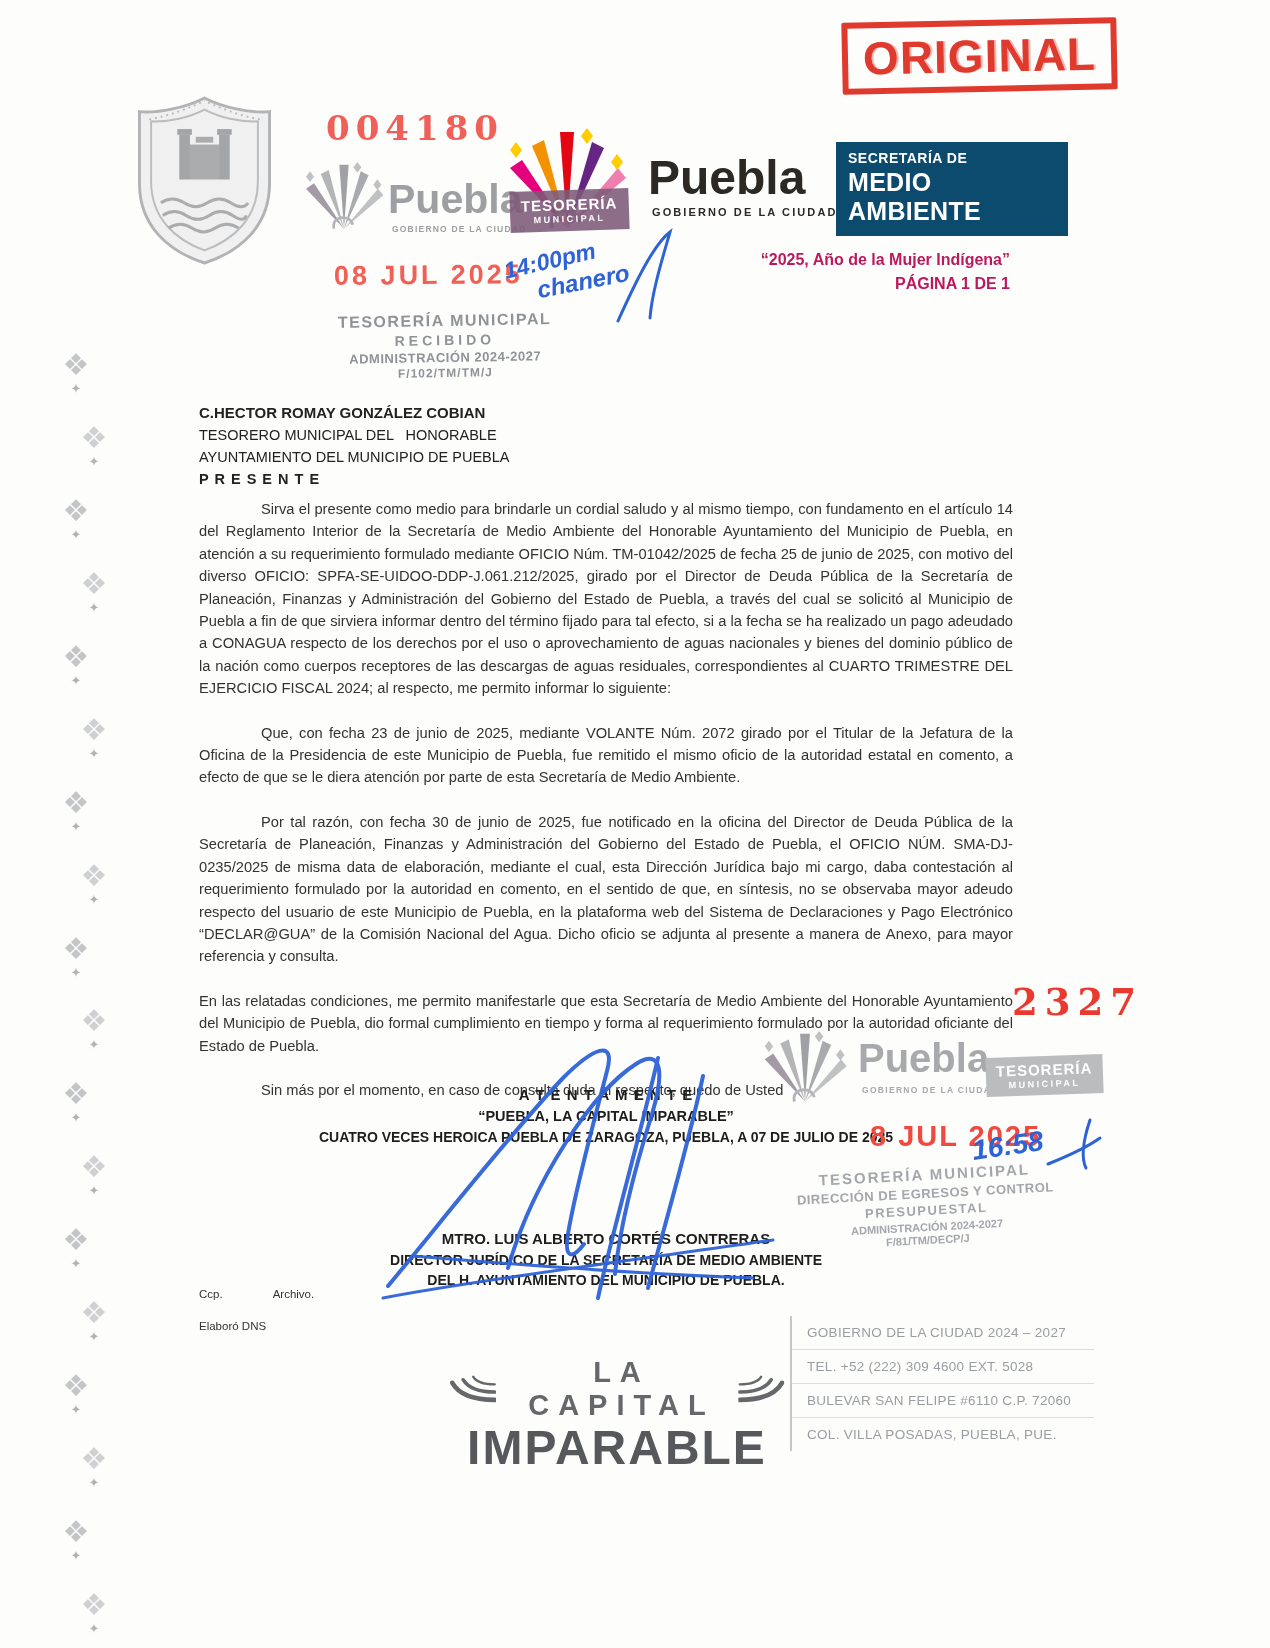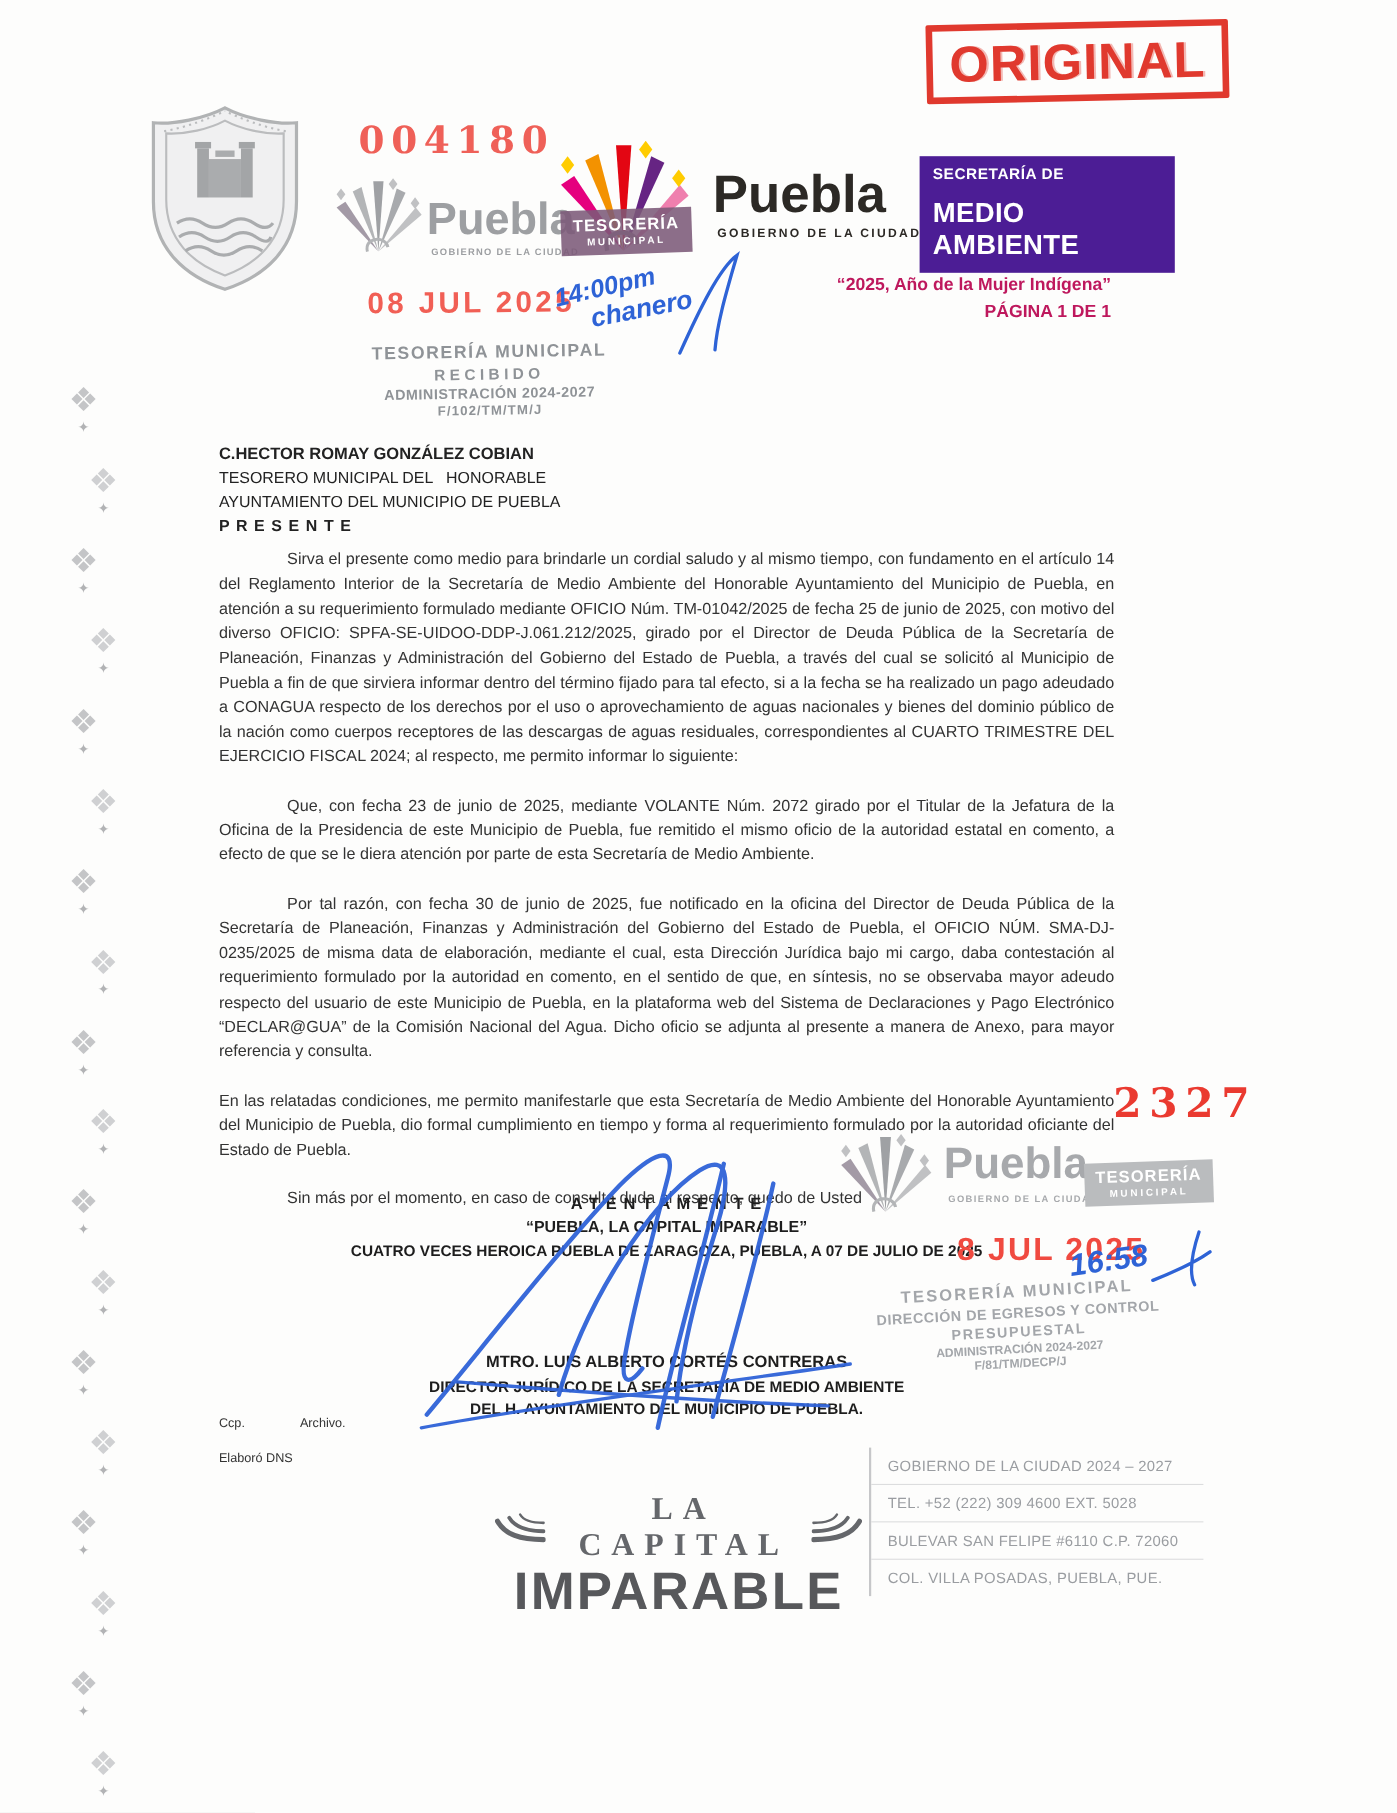--- a/index.html
+++ b/index.html
@@ -41,23 +41,23 @@
   
   .badge{position:absolute;color:#fff;text-align:center;z-index:4;}
   .badge-top{left:510px;top:190px;background:rgba(124,90,121,.88);padding:6px 11px 7px;transform:rotate(-2deg);}
   .badge-bottom{left:986px;top:1056px;background:#babcbe;padding:5px 10px 6px;transform:rotate(-2deg);}
   .badge .b1{font-size:15px;font-weight:700;letter-spacing:1px;}
   .badge .b2{font-size:9px;font-weight:700;letter-spacing:2.5px;margin-top:1px;}
 
   
   .logo-word{position:absolute;left:648px;top:150px;font-size:48px;font-weight:800;color:#2c2925;z-index:2;}
   .logo-sub{position:absolute;left:652px;top:206px;font-size:11px;font-weight:700;letter-spacing:2.1px;color:#2c2925;z-index:2;}
-  .dept-box{position:absolute;left:836px;top:142px;width:232px;background:#4c1d95;color:#fff;padding:8px 12px 10px;}
+  .dept-box{position:absolute;left:836px;top:142px;width:232px;background:#0c4a6e;color:#fff;padding:8px 12px 10px;}
   .dept1{font-size:14px;font-weight:700;letter-spacing:.5px;}
-  .dept2{font-size:25px;font-weight:800;letter-spacing:.3px;margin-top:14px;}
+  .dept2{font-size:25px;font-weight:800;letter-spacing:.3px;margin-top:2px;}
 
   
   .date-top{position:absolute;left:334px;top:260px;color:#f05247;font-size:27px;font-weight:700;letter-spacing:3px;opacity:.92;transform:rotate(-.5deg);}
   .hand-top{position:absolute;left:506px;top:244px;transform:rotate(-13deg);color:#2e63d6;font-style:italic;font-weight:600;z-index:5;}
   .hand-top .h1{font-size:23px;display:block;}
   .hand-top .h2{font-size:24px;display:block;margin-left:28px;transform:rotate(2deg);}
   .hand-flourish{position:absolute;left:606px;top:226px;z-index:5;}
   .rec-top{position:absolute;left:316px;top:312px;width:258px;text-align:center;color:#8f9397;transform:rotate(-1deg);}
   .rec-top .r1{font-size:16px;font-weight:700;letter-spacing:1.5px;}
   .rec-top .r2{font-size:14px;font-weight:700;letter-spacing:4px;margin-top:2px;}
@@ -104,21 +104,21 @@
 
   .signature-svg{position:absolute;left:358px;top:1016px;z-index:6;opacity:.95;}
 
   
   .ccblock{position:absolute;left:199px;top:1288px;font-size:11.5px;color:#333;}
   .ccrow{display:flex;gap:50px;}
   .cc2{margin-top:20px;}
 
   
   .capital{position:absolute;left:450px;top:1356px;width:334px;text-align:center;color:#606267;}
-  .cap-top{display:flex;align-items:center;justify-content:flex-start;gap:5px;font-family:Liberation Serif, serif;}
+  .cap-top{display:flex;align-items:center;justify-content:flex-start;gap:5px;}
   .cap-word{font-size:29px;font-weight:700;letter-spacing:9px;padding-left:9px;color:#65676b;}
   .cap-imp{font-size:48px;font-weight:900;letter-spacing:2px;color:#57585b;margin-top:-2px;}
 
   
   .footer-info{position:absolute;left:790px;top:1316px;width:304px;border-left:2px solid #c6c7c9;}
   .finfo{font-size:13.5px;color:#9a9da1;letter-spacing:.3px;padding:9px 0 9px 15px;border-bottom:1px solid #dcddde;}
   .finfo:last-child{border-bottom:none;}
 </style>
 </head>
 <body>

